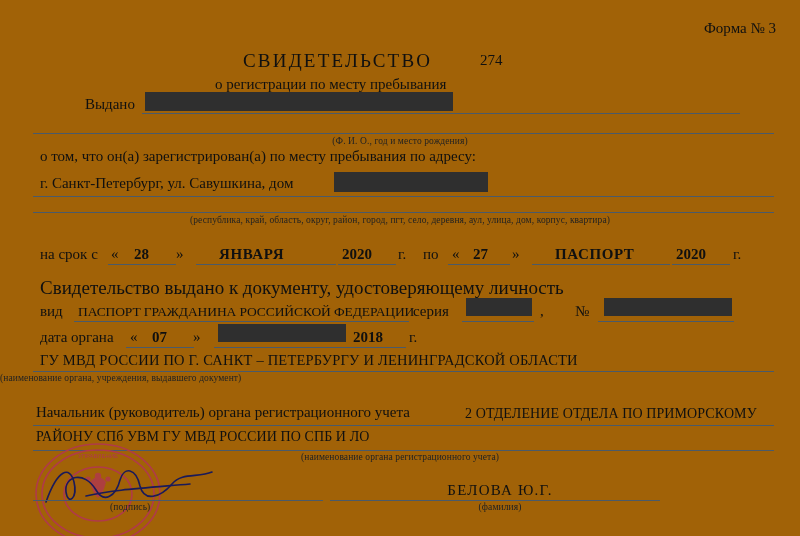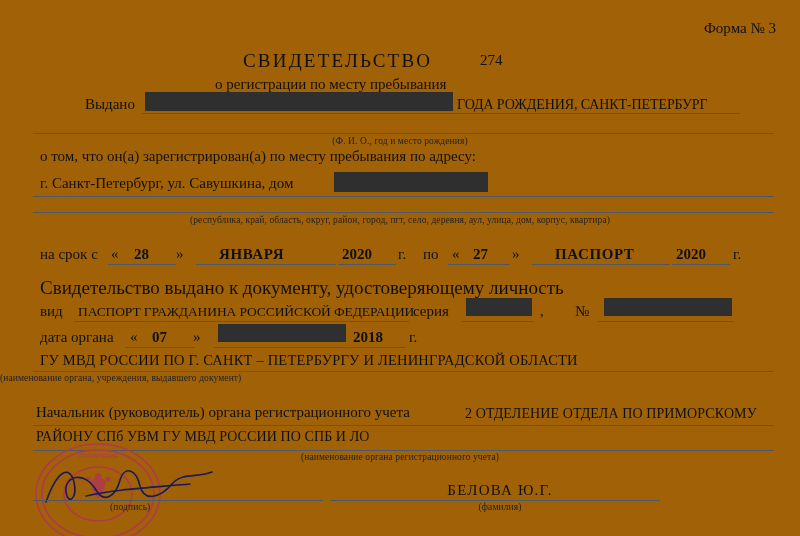--- a/index.html
+++ b/index.html
@@ -202,21 +202,20 @@
 <div class="page">
 
   <div class="t" id="form-no">Форма № 3</div>
 
   <div class="t" id="title">СВИДЕТЕЛЬСТВО</div>
   <div class="t" id="title-number">274</div>
   <div class="t" id="subtitle">о регистрации по месту пребывания</div>
 
   <div class="t" id="label-issued">Выдано</div>
   <div class="redact" id="red-name"></div>
-  <div class="t" id="birth-place">ГОДА РОЖДЕНИЯ, САНКТ-ПЕТЕРБУРГ</div>
 
   <div class="line" id="line-1"></div>
   <div class="line" id="line-2"></div>
   <div class="t small" id="cap-fio">(Ф. И. О., год и место рождения)</div>
 
   <div class="t" id="reg-text">о том, что он(а) зарегистрирован(а) по месту пребывания по адресу:</div>
   <div class="t" id="addr-text">г. Санкт-Петербург, ул. Савушкина, дом</div>
   <div class="redact" id="red-house"></div>
 
   <div class="line" id="line-3"></div>

